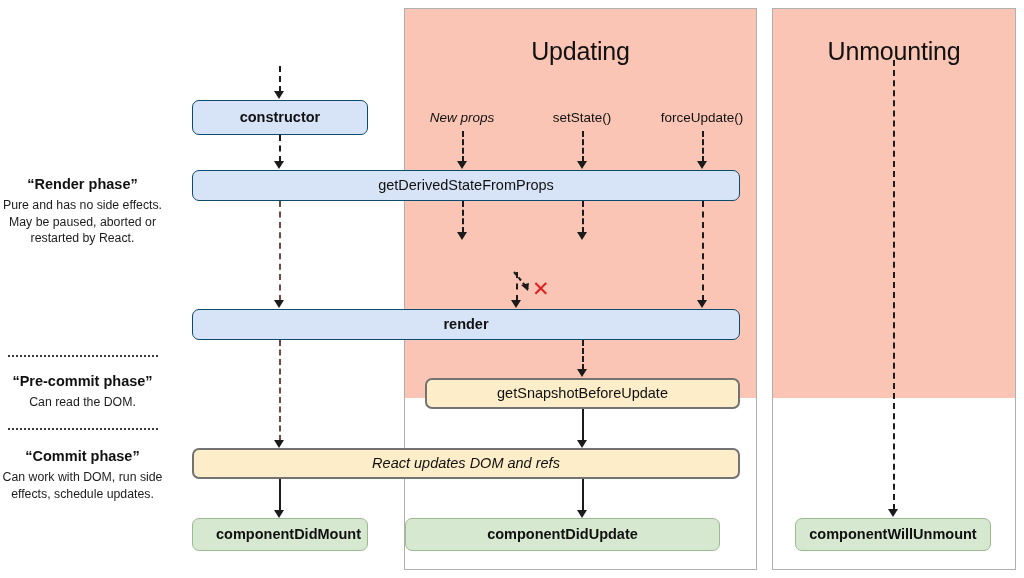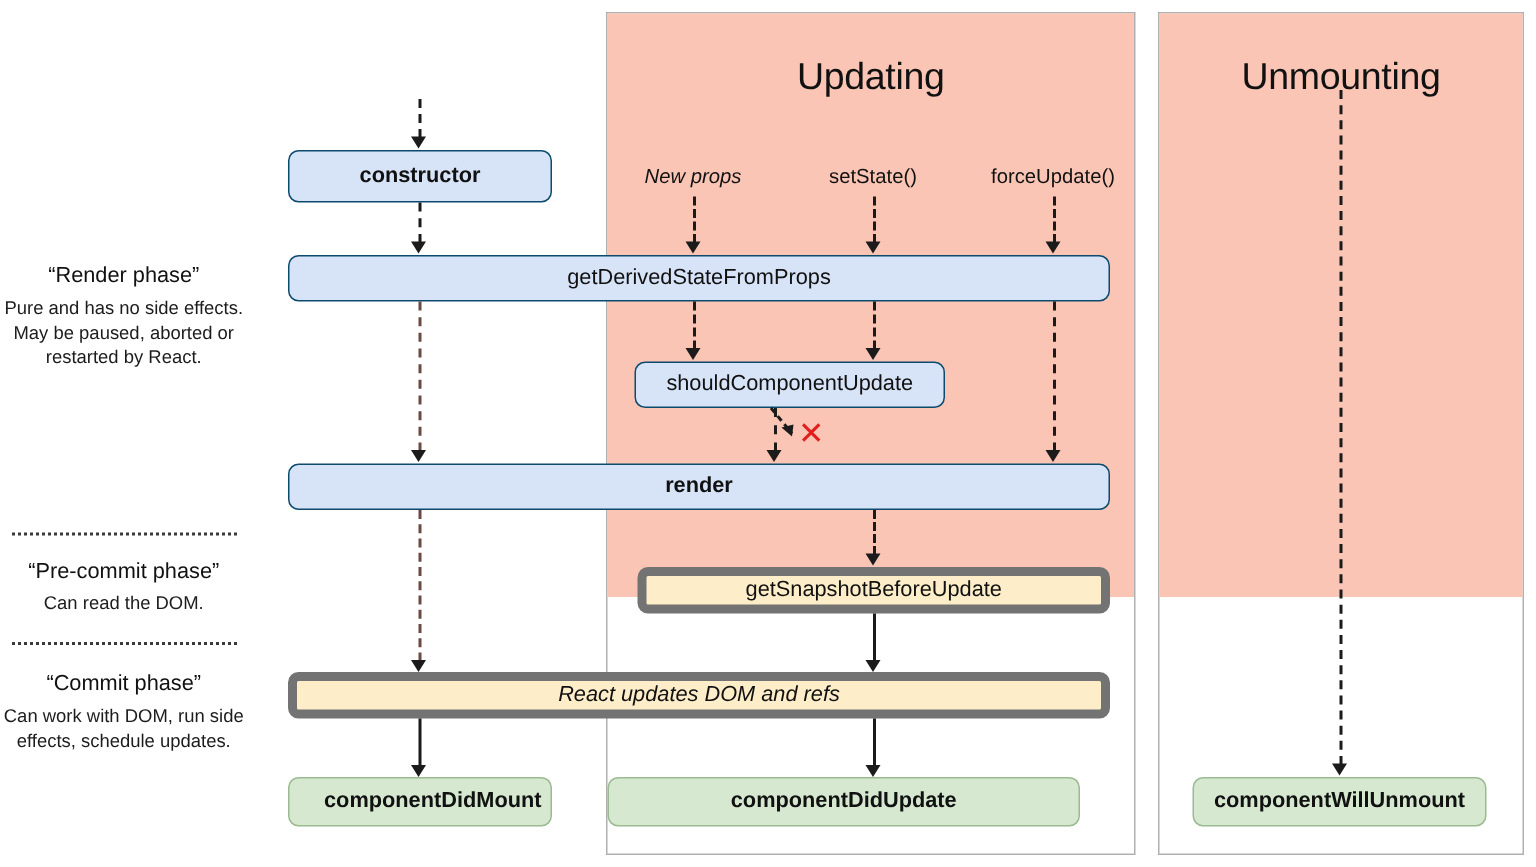--- a/index.html
+++ b/index.html
@@ -50,21 +50,21 @@
 
   
   .phase-block {
     position: absolute;
     left: 0;
     width: 165px;
     text-align: center;
   }
   .phase-title {
     font-size: 14.5px;
-    font-weight: 400;
+    font-weight: 700;
     color: #111111;
     margin-bottom: 5px;
     white-space: nowrap;
   }
   .phase-desc {
     font-size: 12.3px;
     line-height: 16.5px;
     color: #1c1c1c;
   }
   .dotted-rule {
@@ -88,21 +88,21 @@
     line-height: 1.15;
     padding: 0 8px;
   }
   .lbox.blue {
     background: #d7e3f7;
     border: 1px solid #0c4a6e;
     color: #111111;
   }
   .lbox.yellow {
     background: #fdeec9;
-    border: 6px solid #737373;
+    border: 2px solid #737373;
     color: #111111;
   }
   .lbox.green {
     background: #d6e8d0;
     border: 1px solid #9cba90;
     color: #111111;
   }
   .lbox.bold { font-weight: bold; }
   .lbox.italic { font-style: italic; }
 
@@ -215,23 +215,20 @@
 
   <div class="vline dashed" style="left:582px; top:201px; height:32px;"></div>
   <div class="arrowhead" style="left:577px; top:232px;"></div>
 
   <div class="vline dashed" style="left:702px; top:201px; height:100px;"></div>
   <div class="arrowhead" style="left:697px; top:300px;"></div>
 
   <div class="vline faint-dashed" style="left:279px; top:201px; height:100px;"></div>
   <div class="arrowhead" style="left:274px; top:300px;"></div>
 
-  <div class="lbox blue" style="left:423px; top:241px; width:207px; height:31px;">
-    <span>shouldComponentUpdate</span>
-  </div>
 
   <div class="vline dashed" style="left:516px; top:272px; height:29px;"></div>
   <div class="arrowhead" style="left:511px; top:300px;"></div>
 
   <svg style="position:absolute; left:508px; top:270px; width:42px; height:32px; overflow:visible;">
     <line x1="6" y1="2" x2="20" y2="19" stroke="#1b1b1b" stroke-width="2" stroke-dasharray="4,3"></line>
     <polygon points="20,21 13,15 21,13" fill="#1b1b1b"></polygon>
   </svg>
   <div class="xmark" style="left:532px; top:279px;">
     <span>✕</span>

